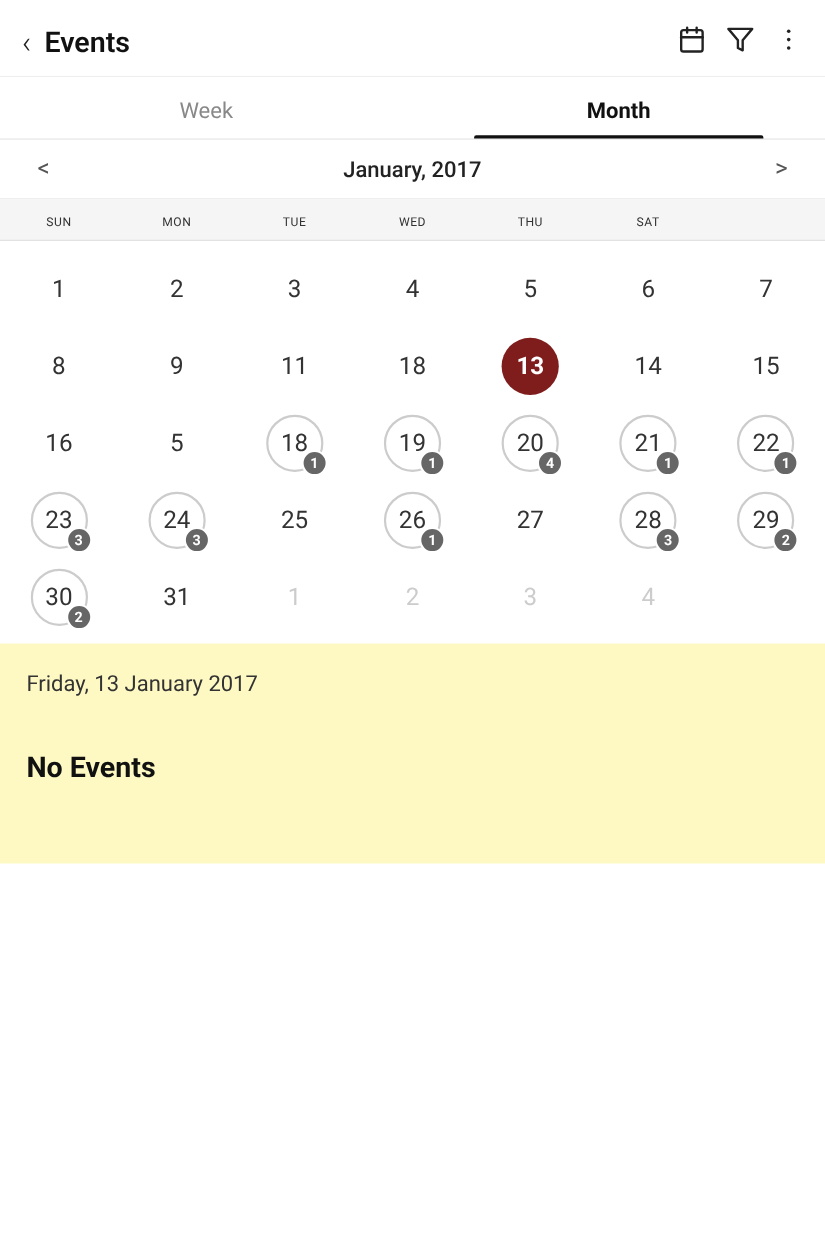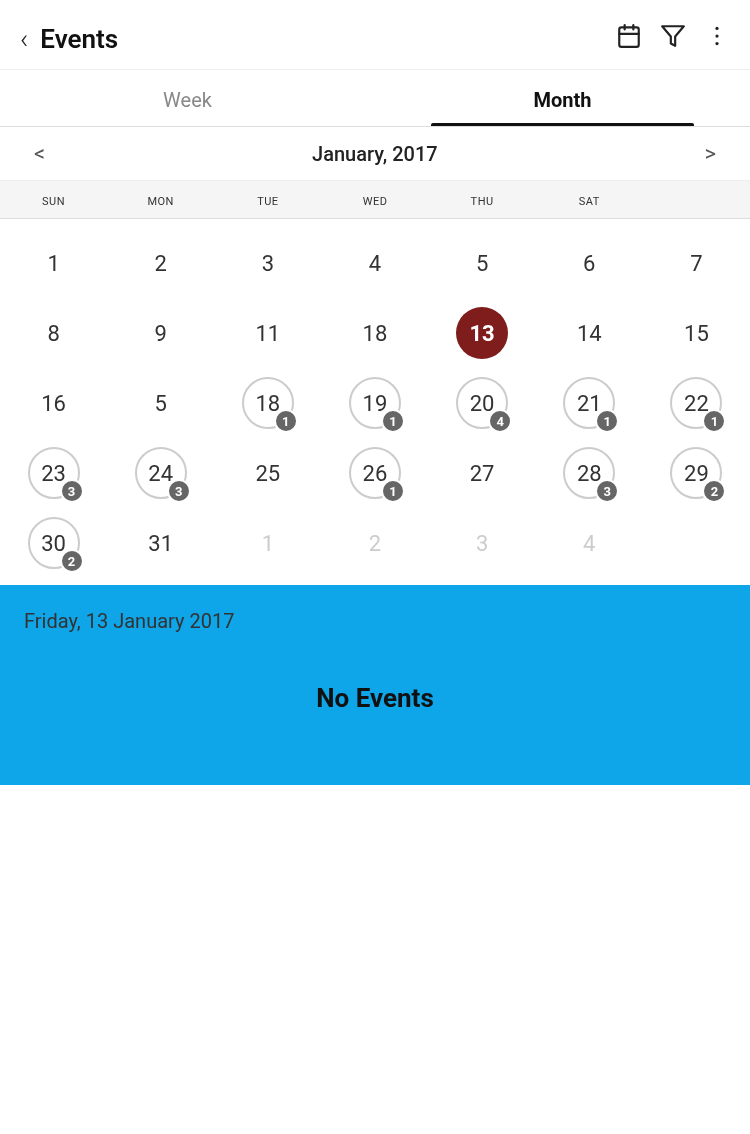--- a/index.html
+++ b/index.html
@@ -171,31 +171,30 @@
       font-size: 13px;
       font-weight: 700;
       display: flex;
       align-items: center;
       justify-content: center;
       border: 2px solid #fff;
     }
 
     
     .bottom-section {
-      background: #0ea5e9;
+      background: #fef9c3;
       padding: 24px 24px 0;
       min-height: 200px;
     }
     .selected-date-label {
       font-size: 20px;
       color: #333;
       margin-bottom: 30px;
     }
     .no-events {
-      text-align: center;
       font-size: 26px;
       font-weight: 700;
       color: #111;
       padding-top: 20px;
     }
 
     
     .icon-svg {
       width: 26px;
       height: 26px;

